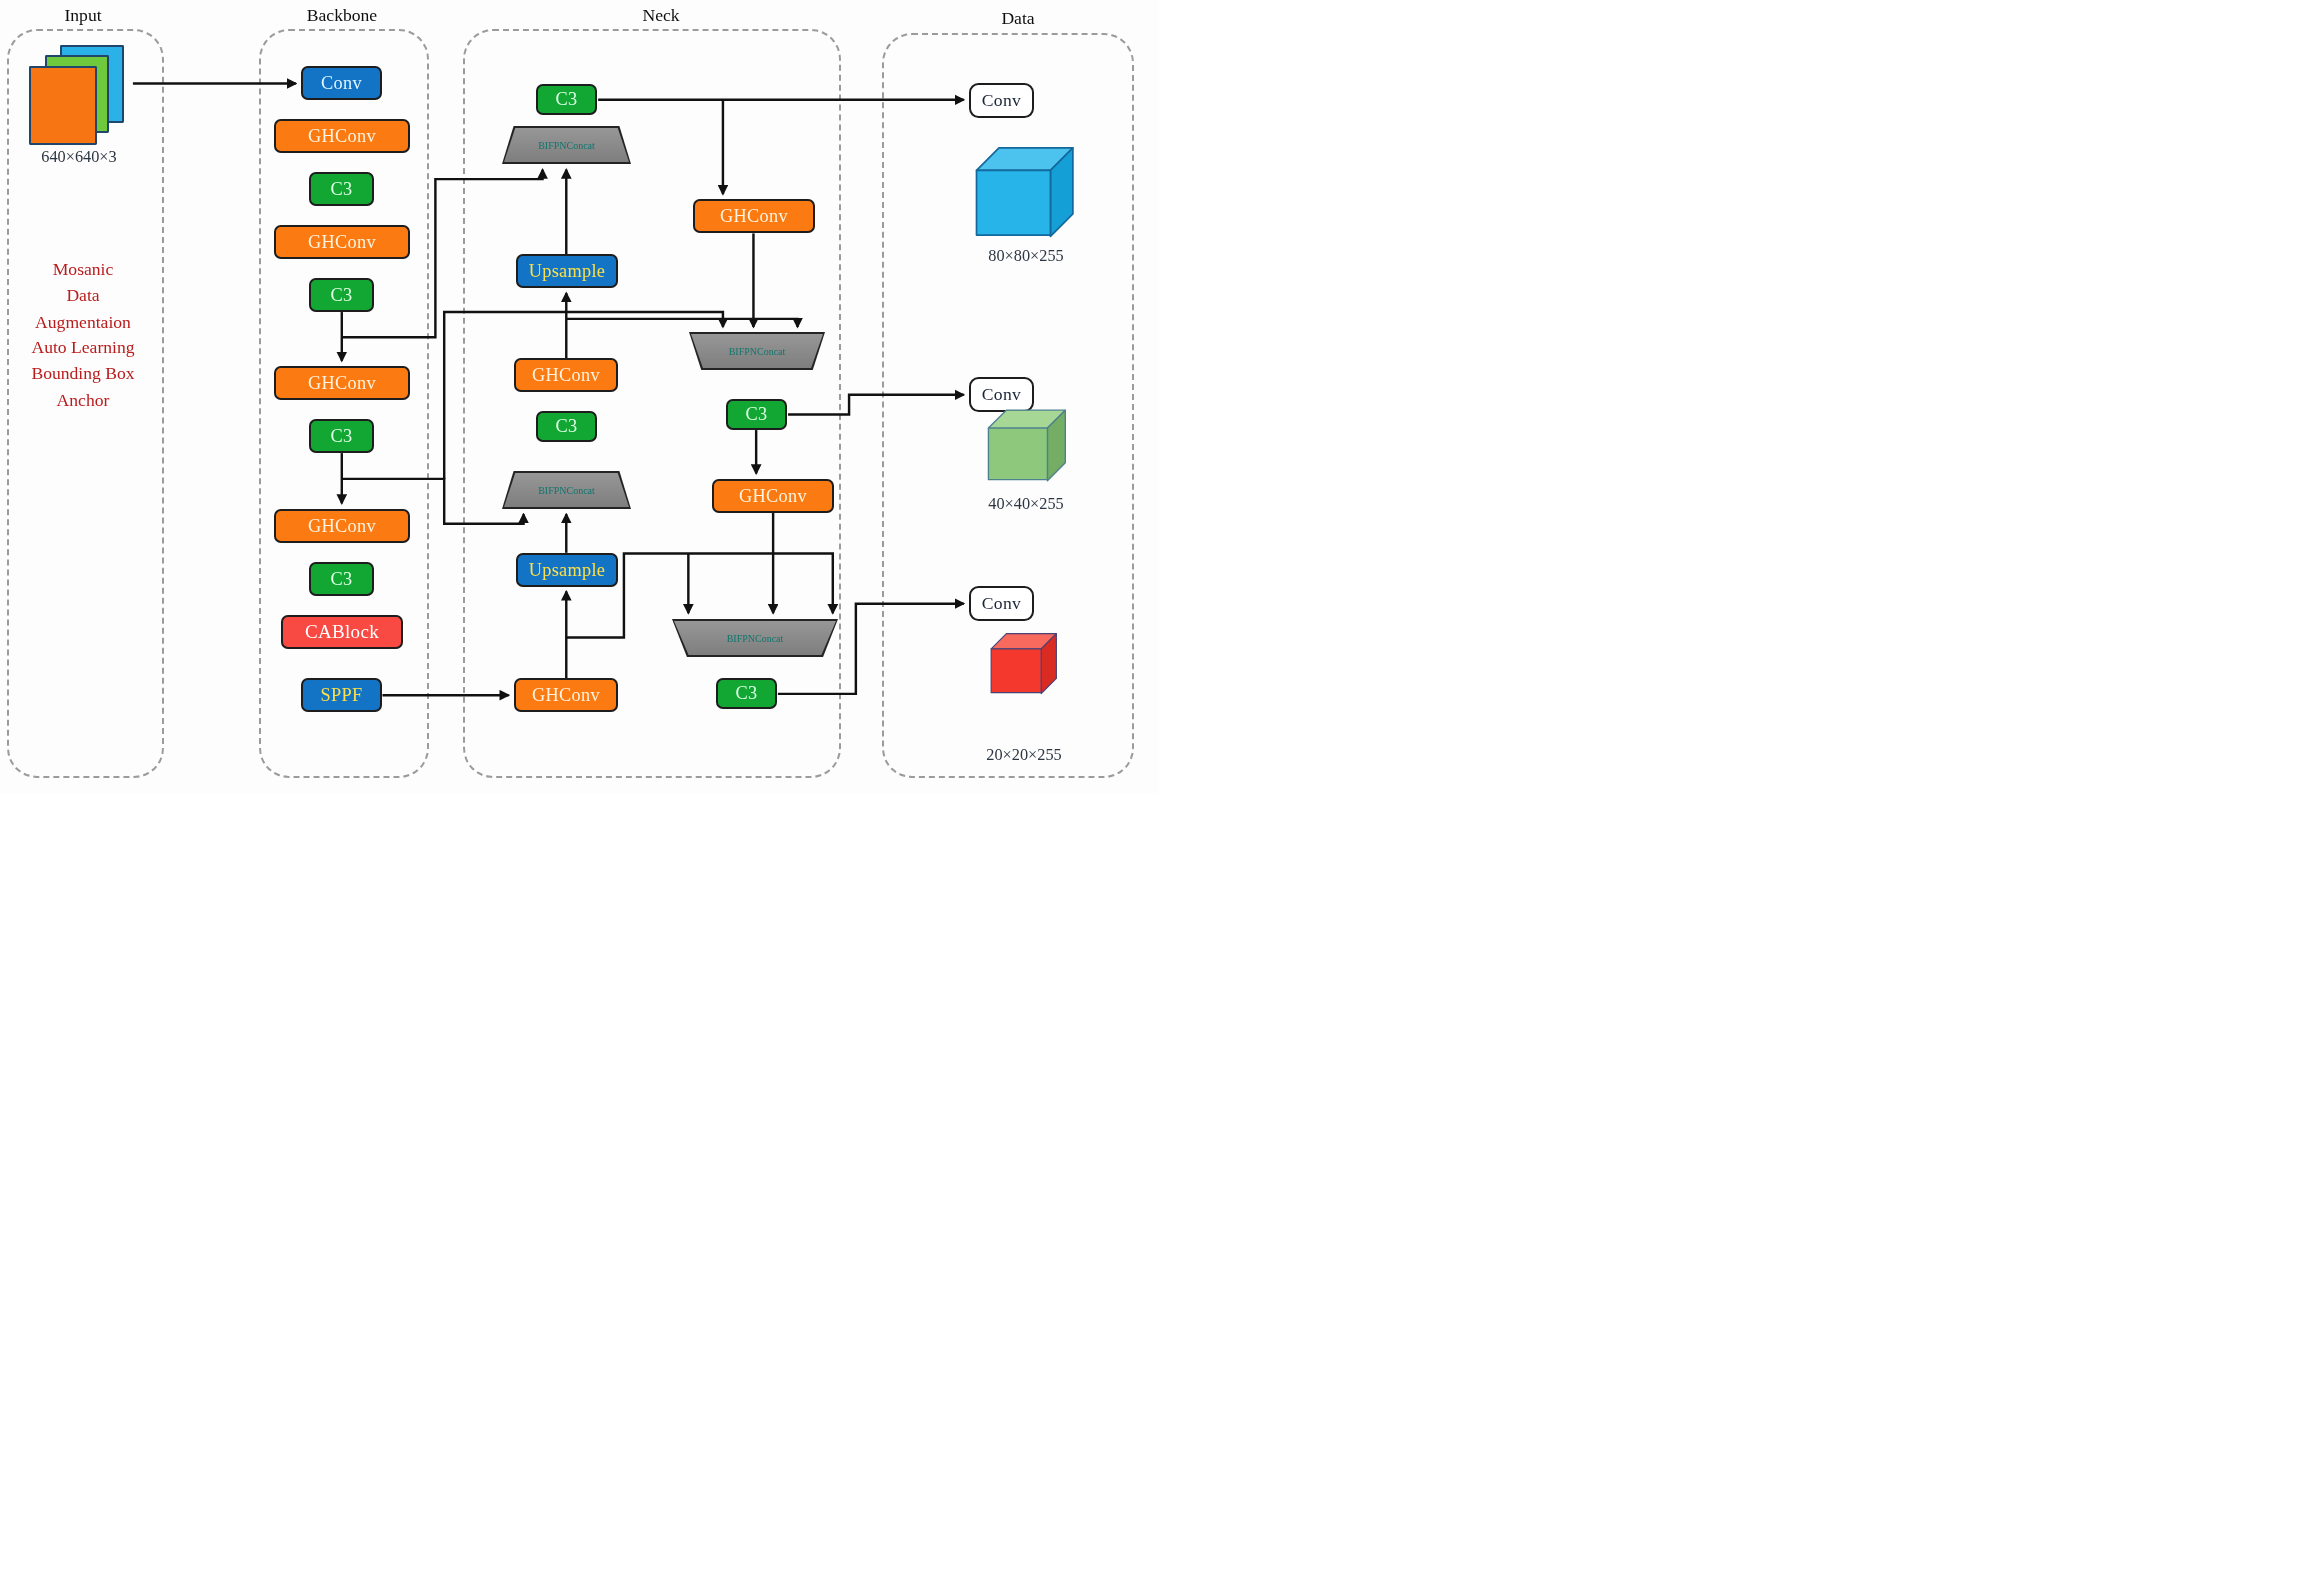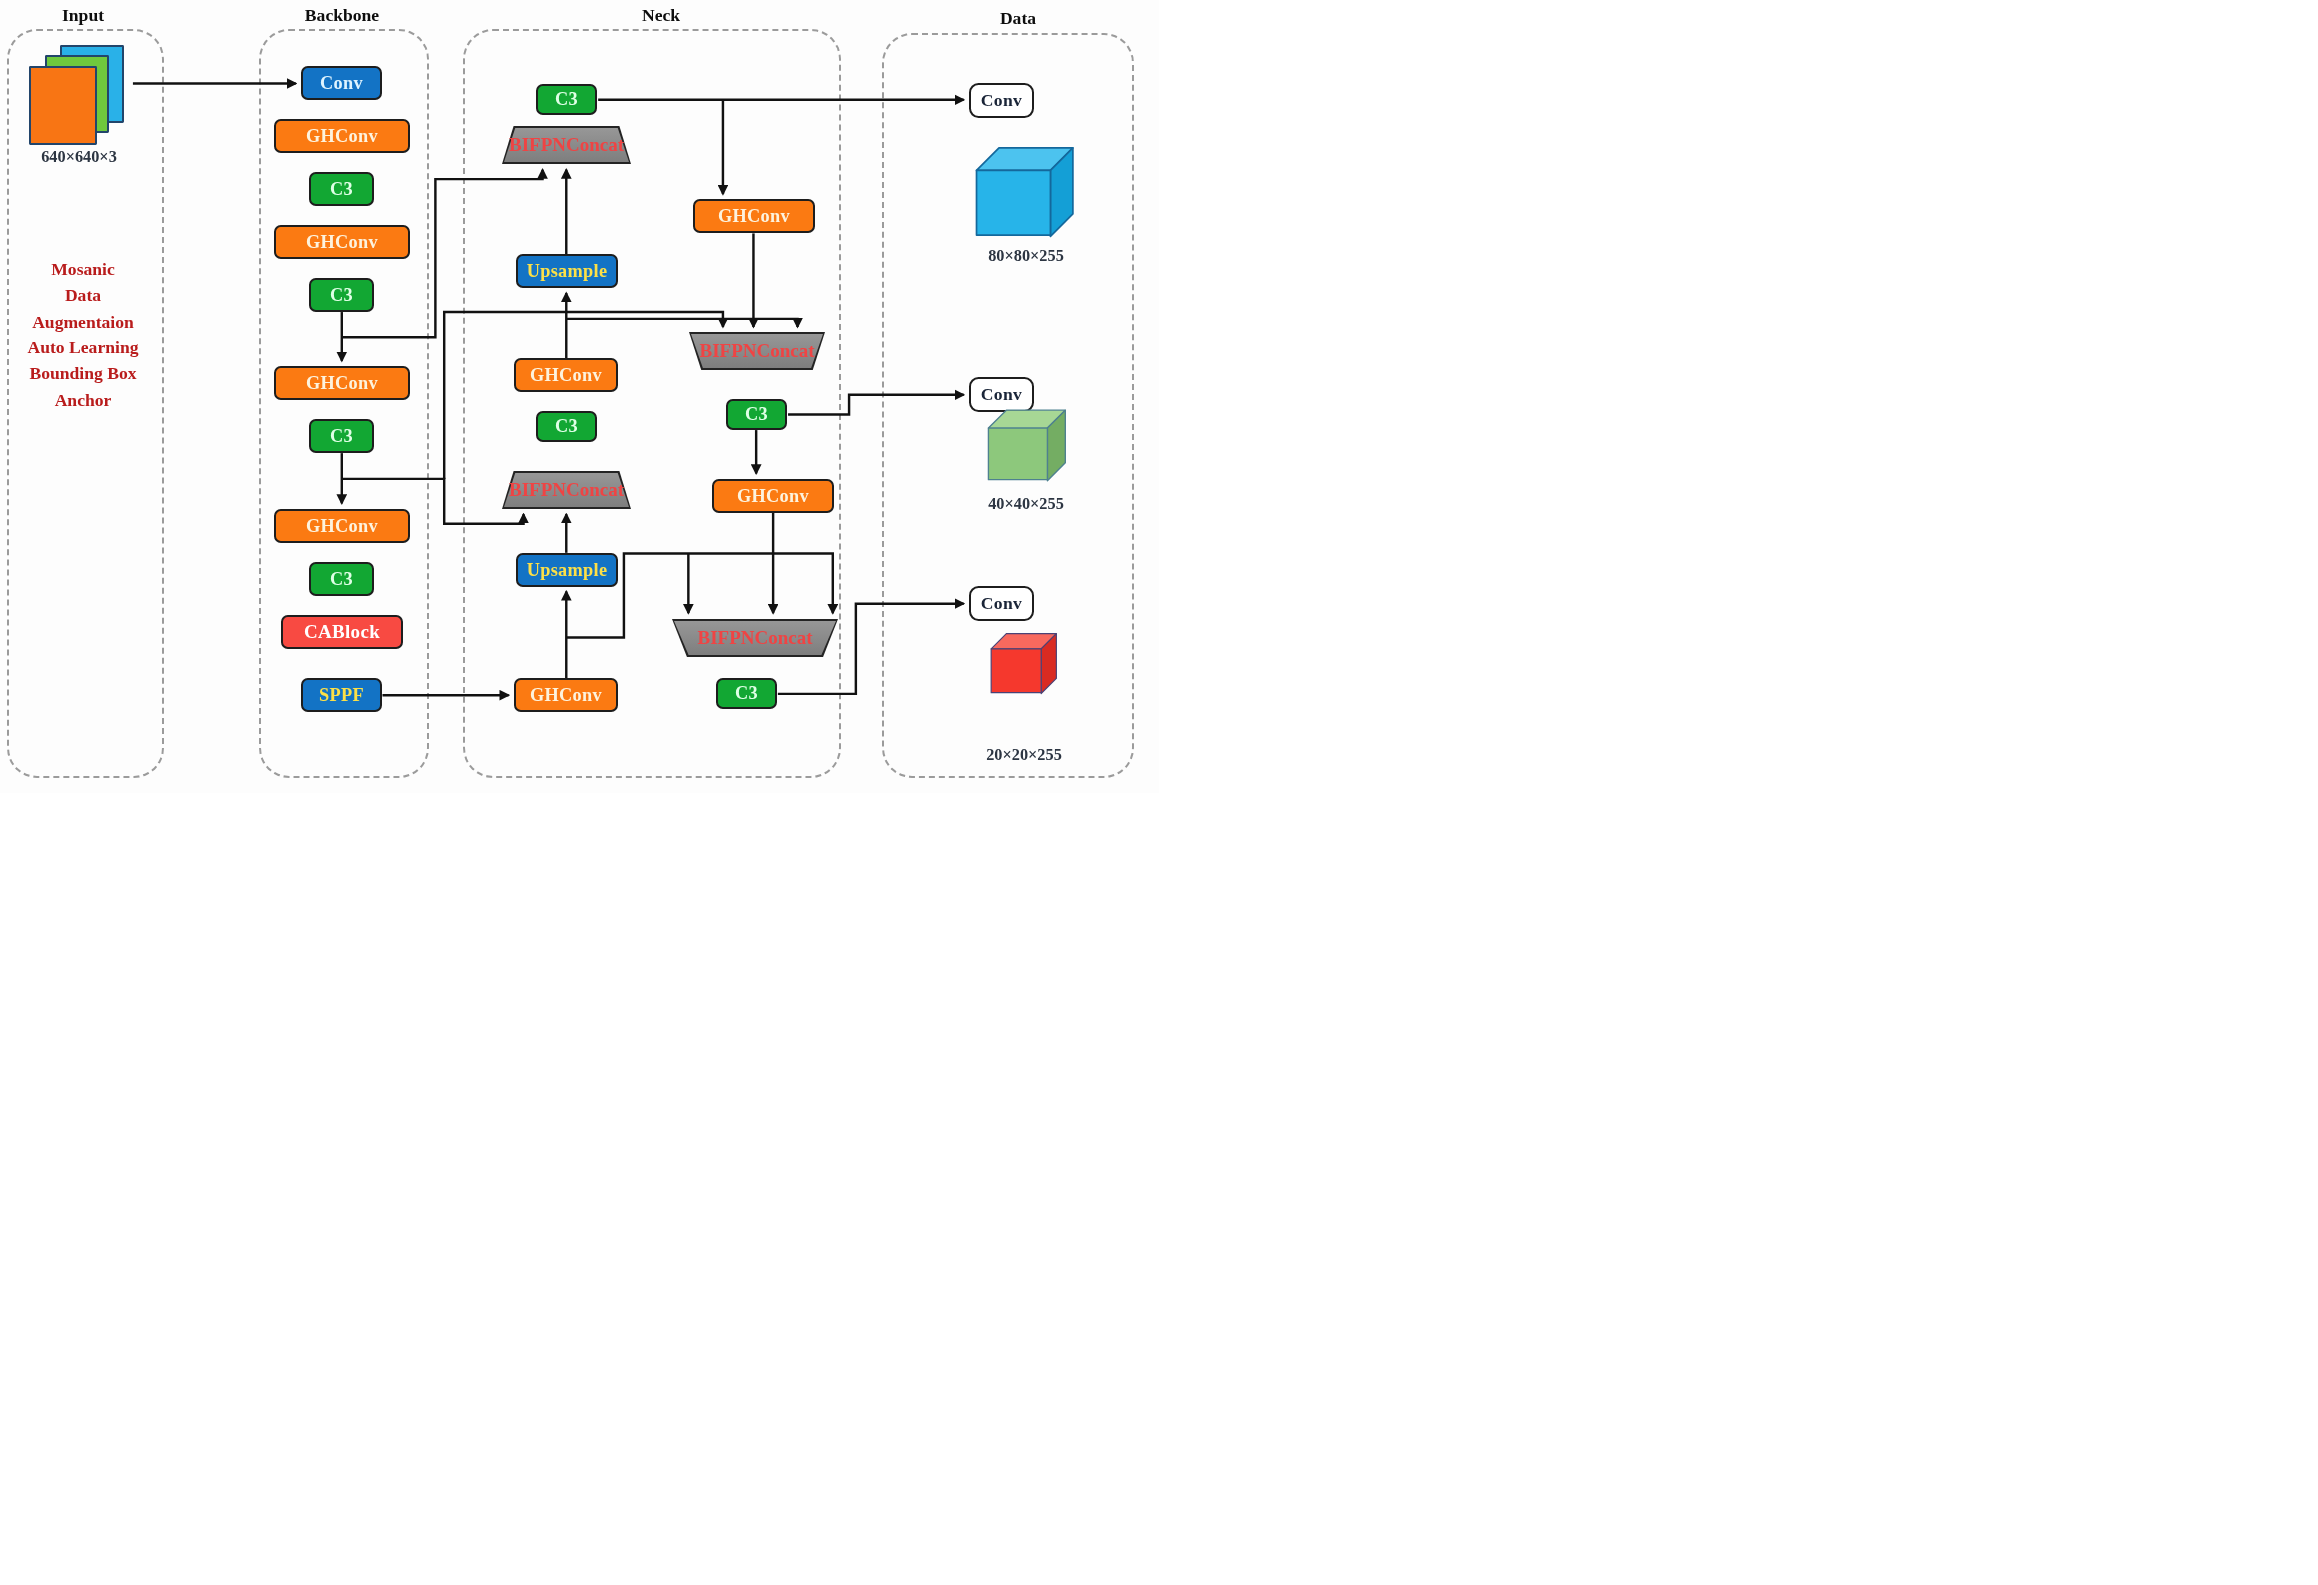--- a/index.html
+++ b/index.html
@@ -1,35 +1,35 @@
 <!DOCTYPE html>
 <html style="--blue: #1373c5; --orange: #fb7a12; --green: #12a733; --red: #f84a42; --gray: #8c8c8c; --line: #111111; --cube-blue-front: #27b4e9; --cube-blue-top: #4cc3ef; --cube-blue-side: #149fd6; --cube-green-front: #8dc87c; --cube-green-top: #a7d795; --cube-green-side: #74ad63; --cube-red-front: #f5382d; --cube-red-top: #f8695e; --cube-red-side: #d92b22;font-size:11px"><head>
 <meta charset="utf-8">
 <style>
   html,body{margin:0;padding:0;background:#ffffff;}
   #page{position:relative;width:1159px;height:793px;background:#fdfdfd;overflow:hidden;
-        font-family:"Liberation Serif","DejaVu Serif",serif;font-weight:bold;}
+        font-family:"Liberation Serif","DejaVu Serif",serif;}
   .sec-label{position:absolute;font-size:17.6px;color:#0e0e0e;transform:translateX(-50%);white-space:nowrap;}
   .container{position:absolute;border:2px dashed #9b9b9b;border-radius:30px;background:transparent;}
   .box{position:absolute;display:flex;align-items:center;justify-content:center;
        border:2px solid #1d1d1d;border-radius:6.8px;font-size:18.3px;letter-spacing:0.3px;
        box-sizing:border-box;white-space:nowrap;z-index:3;}
   .box.blue{background:var(--blue);color:#dff4ff;}
   .box.cyan-text{color:#fde047;}
   .box.orange{background:var(--orange);color:#fdf3de;}
   .box.green{background:var(--green);color:#dfffe6;}
   .box.red{background:var(--red);color:#ffffff;font-size:19px;text-align:right;}
   .box.white{background:#ffffff;color:#1a2538;border-width:2.7px;border-radius:9.5px;font-size:17.6px;}
   .trap{position:absolute;z-index:3;}
   .trap .t-outer{position:absolute;inset:0;background:#242424;}
   .trap .t-inner{position:absolute;inset:2px;background:linear-gradient(180deg,#979797,#7e7e7e);}
   .trap.wide-bottom .t-outer,.trap.wide-bottom .t-inner{clip-path:polygon(9% 0,91% 0,100% 100%,0 100%);}
   .trap.wide-top .t-outer,.trap.wide-top .t-inner{clip-path:polygon(0 0,100% 0,91% 100%,9% 100%);}
   .trap .t-label{position:absolute;inset:0;display:flex;align-items:center;justify-content:center;
-       color:#ef4444;font-size:19px;z-index:2;}
+       color:#0f766e;font-size:10px;z-index:2;}
   .img-rect{position:absolute;border:2px solid #22456b;border-radius:1.4px;}
   .caption{position:absolute;font-size:16.3px;color:#2c3542;transform:translateX(-50%);white-space:nowrap;}
   .note{position:absolute;font-size:17.6px;color:#b91c1c;text-align:center;line-height:1.5;transform:translateX(-50%);}
   #wires{position:absolute;left:0;top:0;z-index:2;}
   .wire{stroke:var(--line);stroke-width:3.6;fill:none;}
   .cube{position:absolute;z-index:3;}
   .cube polygon{stroke-width:2.6;stroke-linejoin:round;}
   .cube.c-blue polygon{stroke:#14689c;}
   .cube.c-green polygon{stroke:#4e818f;}
   .cube.c-red polygon{stroke:#4a4276;}

